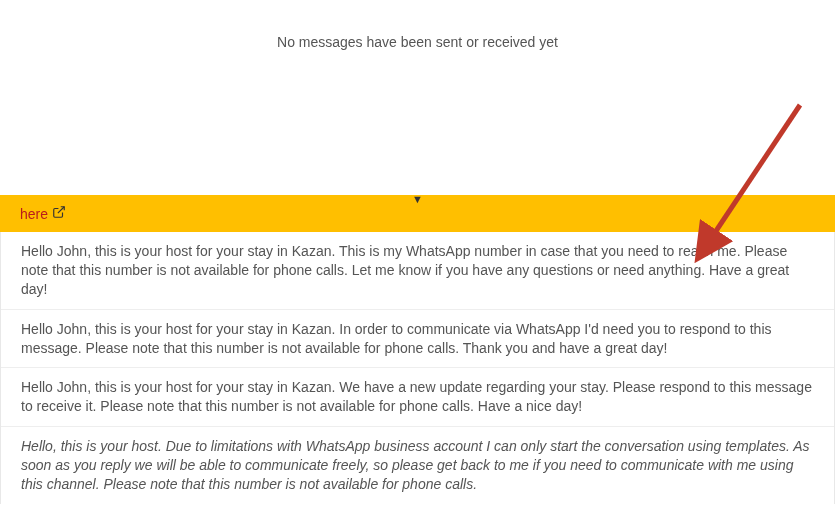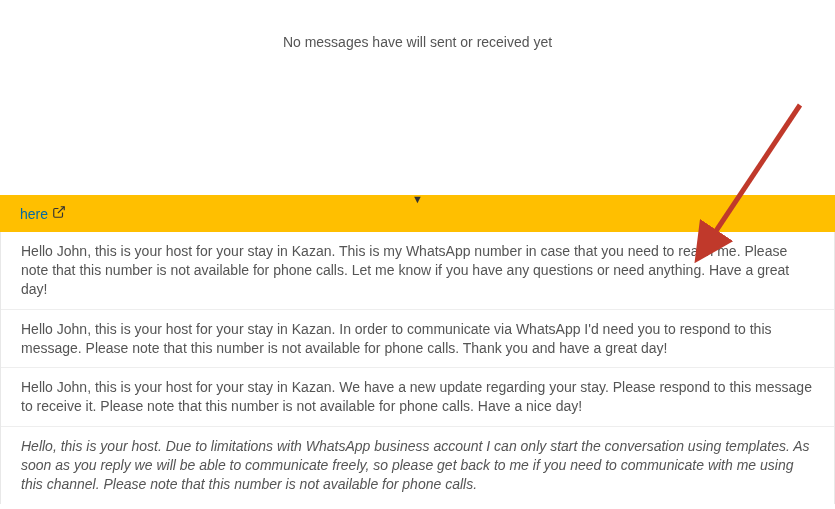--- a/index.html
+++ b/index.html
@@ -30,21 +30,21 @@
     .banner-caret {
       position: absolute;
       top: -2px;
       left: 50%;
       transform: translateX(-50%);
       color: #333;
       font-size: 11px;
     }
     .banner-text { display: inline; }
     .banner-link {
-      color: #0369a1;
+      color: #b91c1c;
       display: inline-flex;
       align-items: center;
       gap: 4px;
     }
     .ext-icon {
       display: inline-block;
       vertical-align: middle;
     }
     .templates {
       background: #fff;
@@ -65,21 +65,21 @@
       left: 640px;
       top: 95px;
       pointer-events: none;
       z-index: 50;
     }
   </style>
 </head>
 <body>
 
 <div class="empty-area">
-  <span>No messages have will sent or received yet</span>
+  <span>No messages have been sent or received yet</span>
 </div>
 
 <div class="banner">
   <span class="banner-caret">▼</span>
   <span> </span>
   <a class="banner-link">
     <span>here</span>
     <span class="ext-icon">
       <svg width="14" height="14" viewBox="0 0 24 24" fill="none" stroke="#333" stroke-width="2">
         <path d="M18 13v6a2 2 0 0 1-2 2H5a2 2 0 0 1-2-2V8a2 2 0 0 1 2-2h6"></path>

